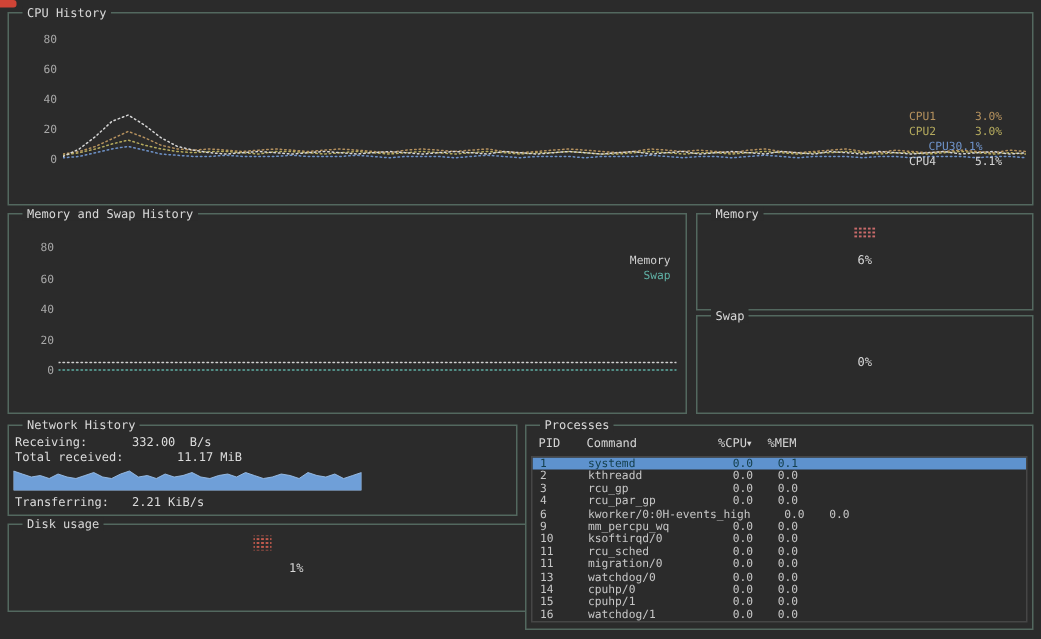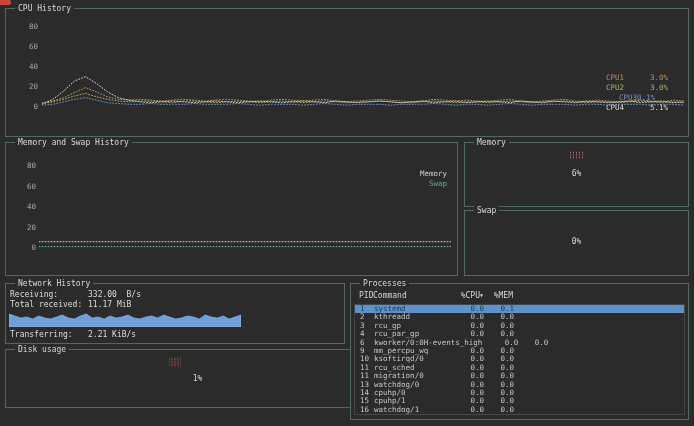--- a/index.html
+++ b/index.html
@@ -51,21 +51,21 @@
 
   
   .proc-header { display:flex; padding-left:8px; color:#d4d4d4; line-height:9px; margin-top:7px; }
   .proc-list {
     position:absolute; left:3px; right:3px; top:20px; bottom:4px;
     border:1px solid #464646;
     overflow:hidden;
   }
   .proc-row { display:flex; padding-left:5px; line-height:8.4px; font-size:7.5px; color:#c6c6c6; white-space:nowrap; }
   .proc-row.selected { background:#5e92ce; color:#15404e; }
-  .col-pid { width:14px; flex:none; }
+  .col-pid { width:32px; flex:none; }
   .col-cmd { width:80px; flex:none; white-space:nowrap; }
   .col-cmd.long { width:auto; padding-right:6px; }
   .col-cpu { width:30px; flex:none; text-align:right; }
   .col-mem { width:30px; flex:none; text-align:right; }
   .sort-arrow { font-size:5px; vertical-align:1px; }
   svg { position:absolute; display:block; }
 </style>
 </head>
 <body>
 
@@ -135,21 +135,21 @@
   <span class="panel-title">Swap</span>
   <div class="gauge-pct" style="position:absolute; left:0; right:0; top:26px;">0%</div>
 </div>
 
 <div class="panel" style="left:5px; top:283px; width:340px; height:61px;">
   <span class="panel-title">Network History</span>
   <div class="net-line" style="position:absolute; top:6px; left:0;">
     <span class="net-label">Receiving:</span>
     <span class="net-value">332.00  B/s</span>
   </div>
-  <div class="net-line" style="position:absolute; top:16px; left:0;">
+  <div class="net-line" style="position:absolute; top:16px; left:0;gap:30px;">
     <span class="net-label">Total received:</span>
     <span class="net-value">11.17 MiB</span>
   </div>
   <svg id="net-spark" viewBox="0 0 232 16" style="left:3px; top:27px; width:232px; height:16px;">
       <path d="M0,16 L0.0,3.0 L5.9,5.0 L11.9,7.0 L17.8,6.0 L23.8,8.0 L29.7,5.0 L35.7,7.0 L41.6,8.0 L47.6,6.0 L53.5,4.0 L59.5,7.0 L65.4,8.0 L71.4,5.0 L77.3,3.0 L83.3,7.0 L89.2,6.0 L95.2,8.0 L101.1,5.0 L107.1,7.0 L113.0,6.0 L119.0,4.0 L124.9,7.0 L130.9,8.0 L136.8,6.0 L142.8,5.0 L148.7,7.0 L154.7,4.0 L160.6,6.0 L166.6,8.0 L172.5,7.0 L178.5,5.0 L184.4,6.0 L190.4,8.0 L196.3,4.0 L202.3,6.0 L208.2,7.0 L214.2,5.0 L220.1,8.0 L226.1,6.0 L232.0,4.0 L232,16 Z" fill="#6f9fd8" stroke="#9cc0e8" stroke-width="0.6"></path>
     </svg>
   <div class="net-line" style="position:absolute; top:46px; left:0;">
     <span class="net-label">Transferring:</span>
     <span class="net-value">2.21 KiB/s</span>
   </div>

